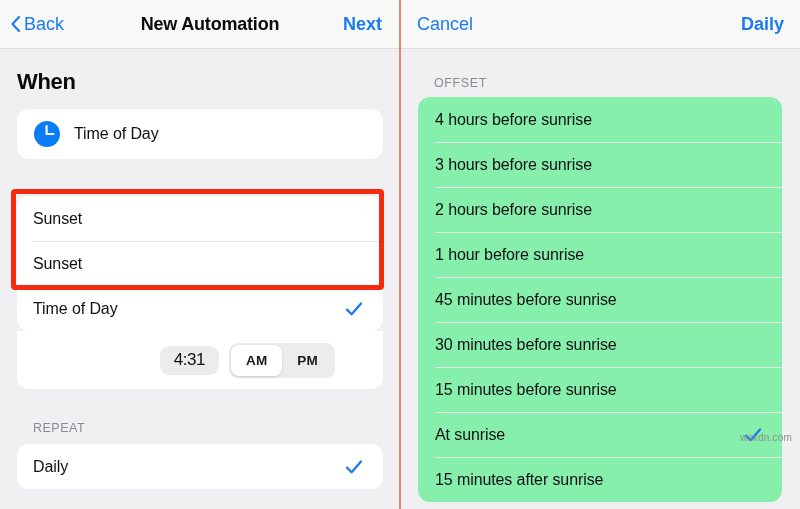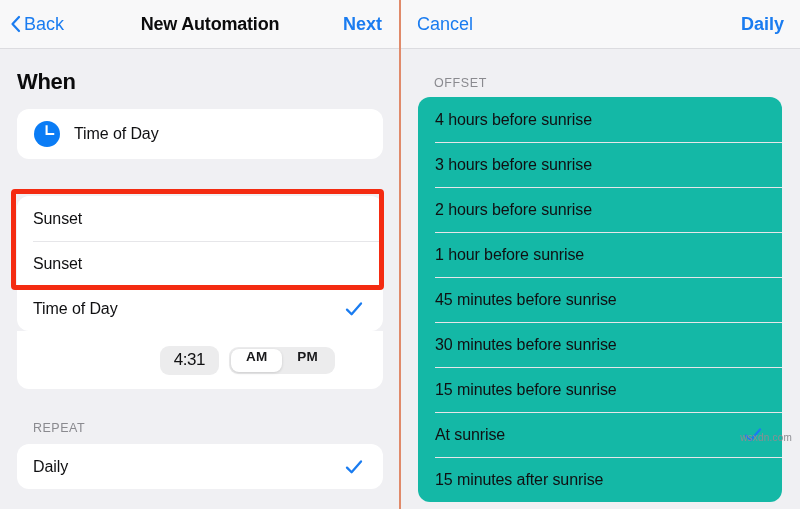--- a/index.html
+++ b/index.html
@@ -189,38 +189,38 @@
     background: #ececed;
     border-radius: 9px;
     padding: 2px;
     display: flex;
     align-items: center;
   }
   .seg {
     font-size: 13.5px;
     font-weight: bold;
     color: #19191c;
-    padding: 0 15px 8px 15px;
+    padding: 8px 15px 8px 15px;
     border-radius: 8px;
     letter-spacing: 0.2px;
   }
   .seg.active {
     background: #ffffff;
     box-shadow: 0 1px 3px rgba(0,0,0,0.14);
   }
 
   
   .offset-label {
     font-size: 12.5px;
     color: #8a8a8f;
     letter-spacing: 0.6px;
     margin: 27px 0 7px 34px;
   }
   .card-right {
-    background: #14b8a6;
+    background: #86efac;
     border-radius: 12px;
     margin: 0 18px 0 18px;
     overflow: hidden;
   }
   .row-right {
     position: relative;
     display: flex;
     align-items: center;
     height: 45px;
     padding: 0 17px;

